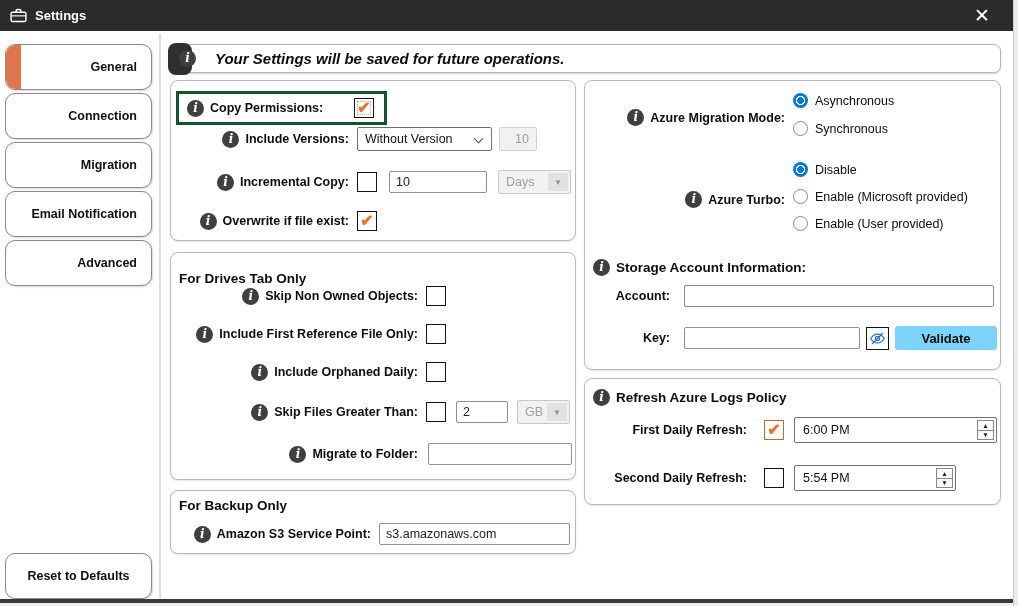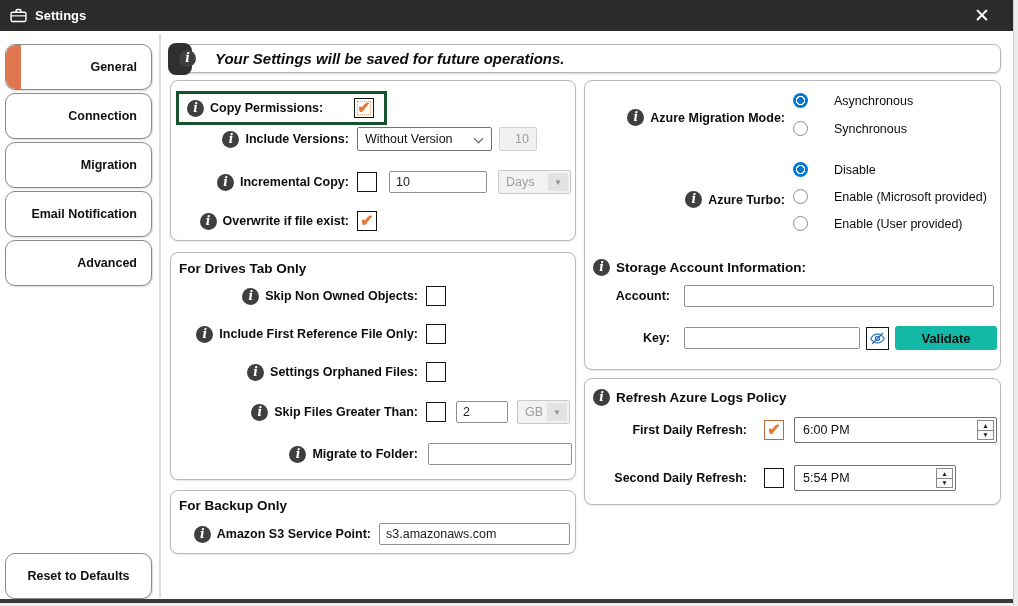--- a/index.html
+++ b/index.html
@@ -53,32 +53,32 @@
   
   .dd { position:relative; height:24px; border:1px solid #707070; border-radius:2px; background:#fff; display:flex; align-items:center; padding-left:7px; font-size:12.5px; color:#111; cursor:pointer; }
   .dd .chev { position:absolute; right:9px; top:7px; width:7px; height:7px; border-right:1.4px solid #505050; border-bottom:1.4px solid #505050; transform:rotate(45deg); }
   .dd.dis { border-color:#c9c9c9; background:#f2f2f2; color:#9e9e9e; cursor:default; }
   .dd.dis .arrbox { position:absolute; right:2px; top:2px; bottom:2px; width:20px; background:#e2e2e2; display:flex; align-items:center; justify-content:center; color:#8f8f8f; font-size:8px; }
 
   
   .ropt { display:flex; align-items:center; gap:7px; cursor:pointer; }
   .rc { width:15px; height:15px; min-width:15px; border-radius:50%; border:1px solid #8a8a8a; background:#fff; }
   .rc.sel { border:none; background:radial-gradient(circle at 50% 50%, #0078d7 0 3.2px, #ffffff 3.2px 4.8px, #0078d7 4.8px 8px); }
-  .rlbl { font-size:12.5px; color:#0d0d0d;margin-left:19px; }
+  .rlbl { font-size:12.5px; color:#0d0d0d; }
 
   
   .time { position:relative; height:26px; border:1px solid #707070; border-radius:2px; background:#fff; display:flex; align-items:center; padding-left:8px; font-size:12.5px; color:#111; }
   .spin { position:absolute; right:2px; top:2px; bottom:2px; width:17px; border:1px solid #8a8a8a; display:flex; flex-direction:column; background:#fbfbfb; }
   .spin .su, .spin .sd { flex:1; display:flex; align-items:center; justify-content:center; font-size:6.5px; color:#1a1a1a; cursor:pointer; }
   .spin .sd { border-top:1px solid #8a8a8a; }
 
   
   .redbox { position:absolute; left:5px; top:10px; width:211px; height:34px; border:3px solid #14532d; display:flex; align-items:center; justify-content:space-between; padding:0 10px 0 8px; }
   .eyebtn { width:23px; height:23px; border:1px solid #141414; background:#fff; display:flex; align-items:center; justify-content:center; cursor:pointer; }
-  .validate { height:24px; background:#14b8a6; border:none; border-radius:3px; font-weight:bold; font-size:13px; color:#0a0a0a; display:flex; align-items:center; justify-content:center; cursor:pointer; }
+  .validate { height:24px; background:#7dd3fc; border:none; border-radius:3px; font-weight:bold; font-size:13px; color:#0a0a0a; display:flex; align-items:center; justify-content:center; cursor:pointer; }
 </style>
 </head>
 <body>
 
 <div class="window">
 
   <div class="titlebar">
     <span class="ticon">
       <svg width="17" height="15" viewBox="0 0 24 20">
           <rect x="1.5" y="5.5" width="21" height="13" rx="2" fill="none" stroke="#ffffff" stroke-width="2"></rect>
@@ -150,39 +150,39 @@
     <div class="row" style="left:0; top:130px; width:100%;">
       <span class="lab" style="width:178px;">
           <span class="ib"></span>
         <span class="lbl">Overwrite if file exist:</span>
         </span>
       <span class="cb checked" style="margin-left:8px;"></span>
     </div>
   </div>
 
   <div class="gbox" style="left:170px; top:252px; width:406px; height:228px;">
-    <div class="gtitle" style="top:8px;">For Drives Tab Only</div>
+    <div class="gtitle" style="top:18px;">For Drives Tab Only</div>
     <div class="row" style="left:0; top:33px; width:100%;">
       <span class="lab" style="width:247px;">
           <span class="ib"></span>
         <span class="lbl">Skip Non Owned Objects:</span>
         </span>
       <span class="cb" style="margin-left:8px;"></span>
     </div>
     <div class="row" style="left:0; top:71px; width:100%;">
       <span class="lab" style="width:247px;">
           <span class="ib"></span>
         <span class="lbl">Include First Reference File Only:</span>
         </span>
       <span class="cb" style="margin-left:8px;"></span>
     </div>
     <div class="row" style="left:0; top:109px; width:100%;">
       <span class="lab" style="width:247px;">
           <span class="ib"></span>
-        <span class="lbl">Settings Orphaned Files:</span>
+        <span class="lbl">Include Orphaned Daily:</span>
         </span>
       <span class="cb" style="margin-left:8px;"></span>
     </div>
     <div class="row" style="left:0; top:147px; width:100%;">
       <span class="lab" style="width:247px;">
           <span class="ib"></span>
         <span class="lbl">Skip Files Greater Than:</span>
         </span>
       <span class="cb" style="margin-left:8px;"></span>
       <input class="tin" style="width: 52px; margin-left: 10px;" value="2">

